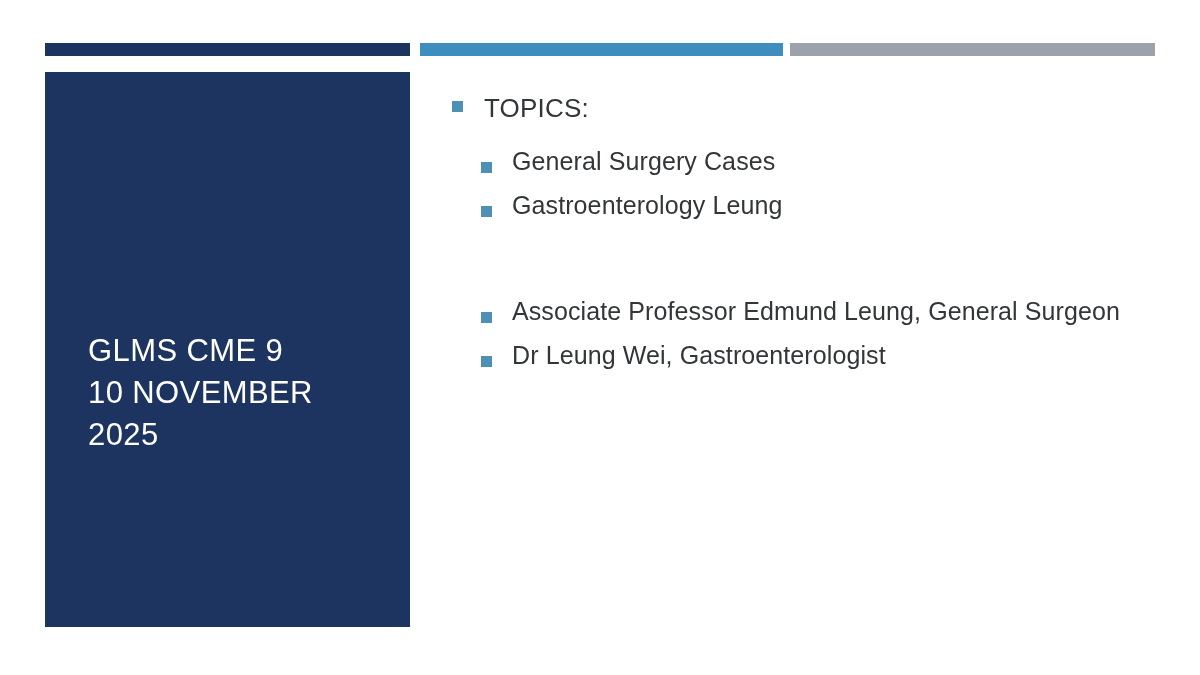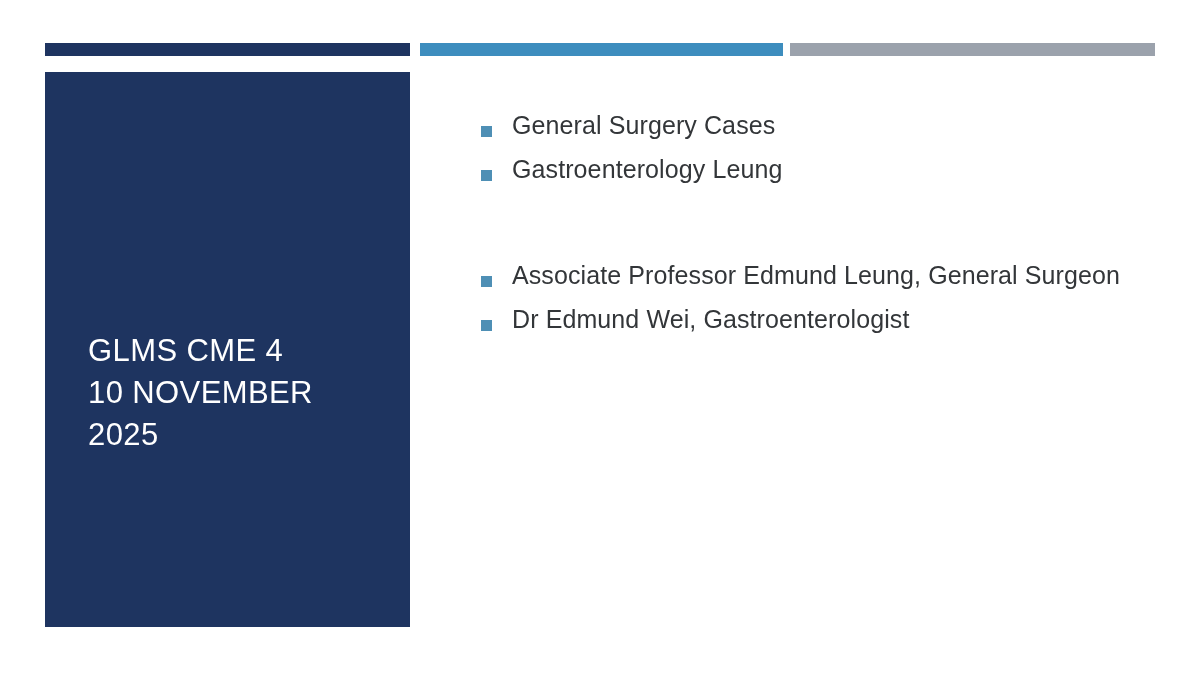--- a/index.html
+++ b/index.html
@@ -114,27 +114,31 @@
 </head>
 <body>
 
 <div id="slide">
 
   <div class="topbar navy"></div>
   <div class="topbar blue"></div>
   <div class="topbar gray"></div>
 
   <div id="title-panel">
-    <div id="title-text">GLMS CME 4
+    <div id="title-text">GLMS CME 9
 10 NOVEMBER
 2025</div>
   </div>
 
   <div id="content">
 
+    <div class="bullet-row lvl1">
+      <span class="sq"></span>
+      <span class="btxt">TOPICS:</span>
+    </div>
 
     <div class="sub-gap"></div>
 
     <div class="bullet-row lvl2">
       <span class="sq"></span>
       <span class="btxt">General Surgery Cases</span>
     </div>
 
     <div class="bullet-row lvl2">
       <span class="sq"></span>
@@ -146,19 +150,19 @@
 
     <div class="sub-gap"></div>
 
     <div class="bullet-row lvl2">
       <span class="sq"></span>
       <span class="btxt">Associate Professor Edmund Leung, General Surgeon</span>
     </div>
 
     <div class="bullet-row lvl2">
       <span class="sq"></span>
-      <span class="btxt">Dr Edmund Wei, Gastroenterologist</span>
+      <span class="btxt">Dr Leung Wei, Gastroenterologist</span>
     </div>
 
   </div>
 
 
 </div>
 
 </body></html>

